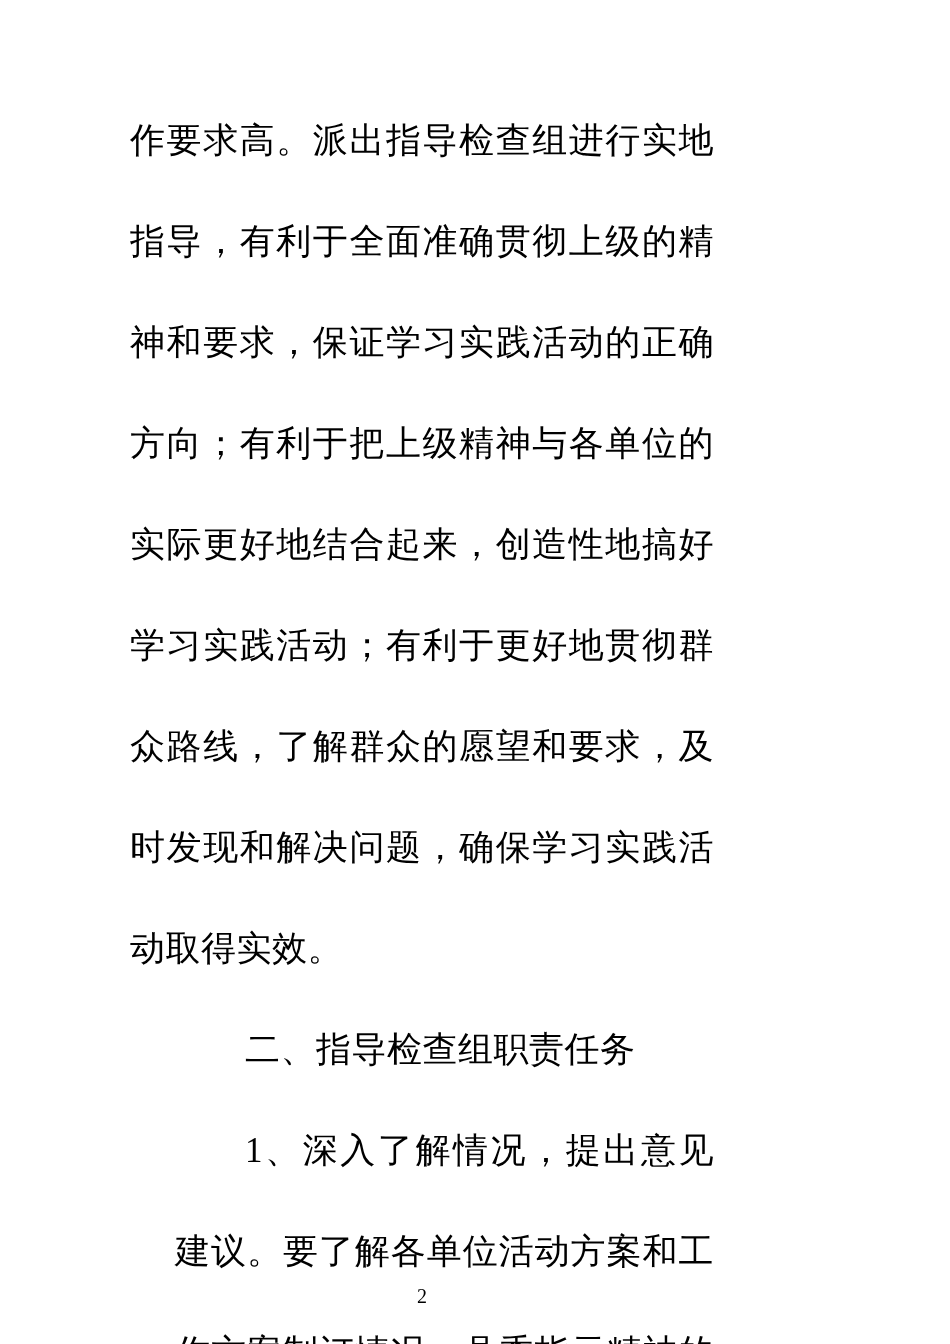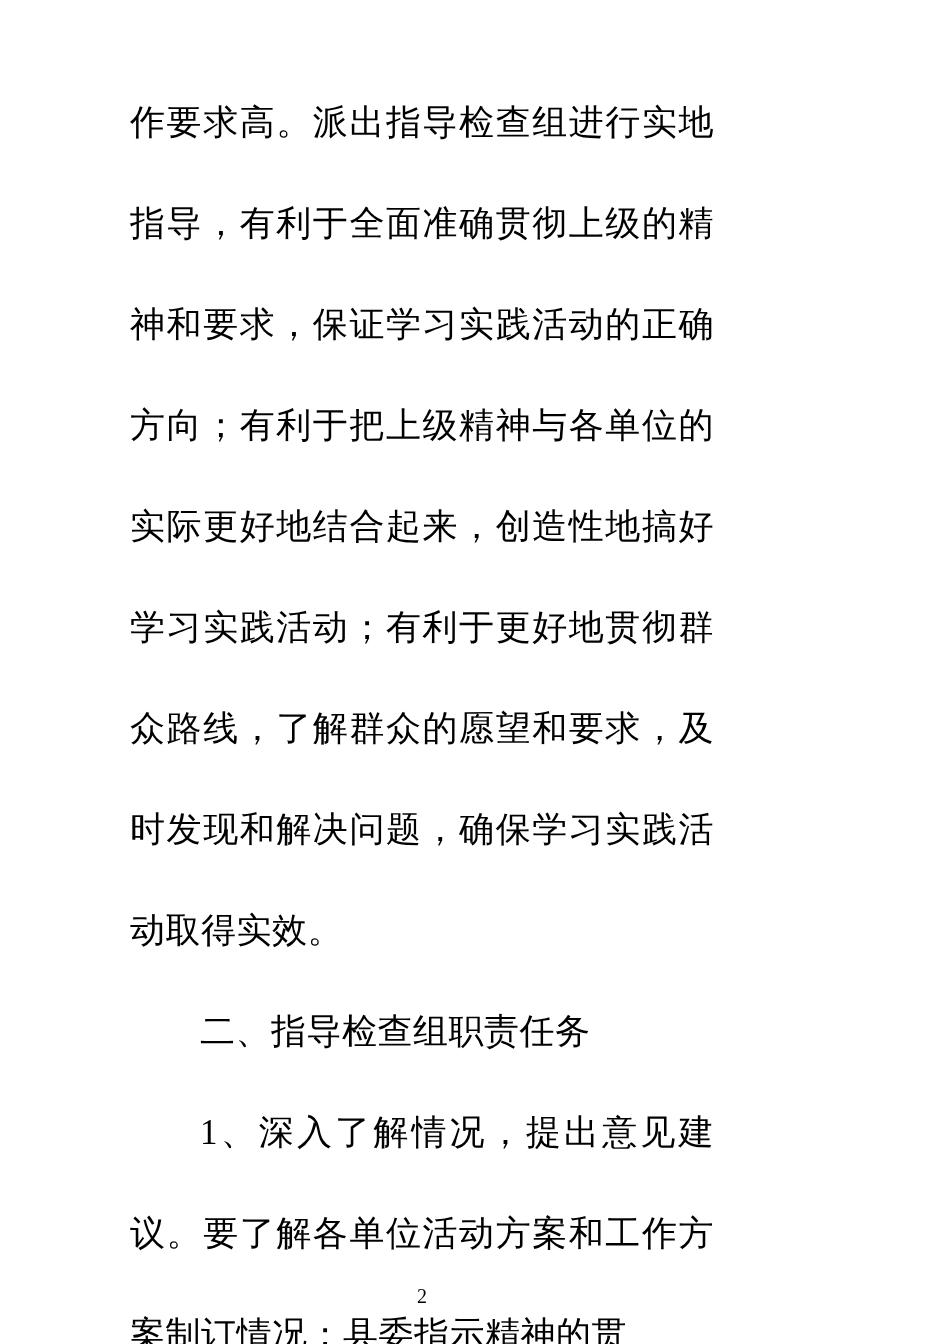--- a/index.html
+++ b/index.html
@@ -12,36 +12,37 @@
     height: 1344px;
     font-family: "Liberation Serif", "DejaVu Serif", serif;
     color: #000000;
     overflow: hidden;
   }
   .page {
     position: relative;
     width: 844px;
     height: 1344px;
     box-sizing: border-box;
-    padding: 72px 130px 60px 130px;
+    padding: 90px 130px 60px 130px;
     background: #ffffff;
   }
   .doc-body {
     font-size: 35px;
     line-height: 101px;
     text-align: justify;
     text-justify: inter-ideograph;
     letter-spacing: 0.5px;
   }
   .para {
     margin: 0;
     text-indent: 0;
   }
   .para.indent {
     text-indent: 2em;
+    margin-left: 45px;
   }
   .page-number {
     position: absolute;
     left: 0;
     right: 0;
     bottom: 36px;
     text-align: center;
     font-size: 20px;
     font-family: "Liberation Serif", "DejaVu Serif", serif;
     color: #000000;

